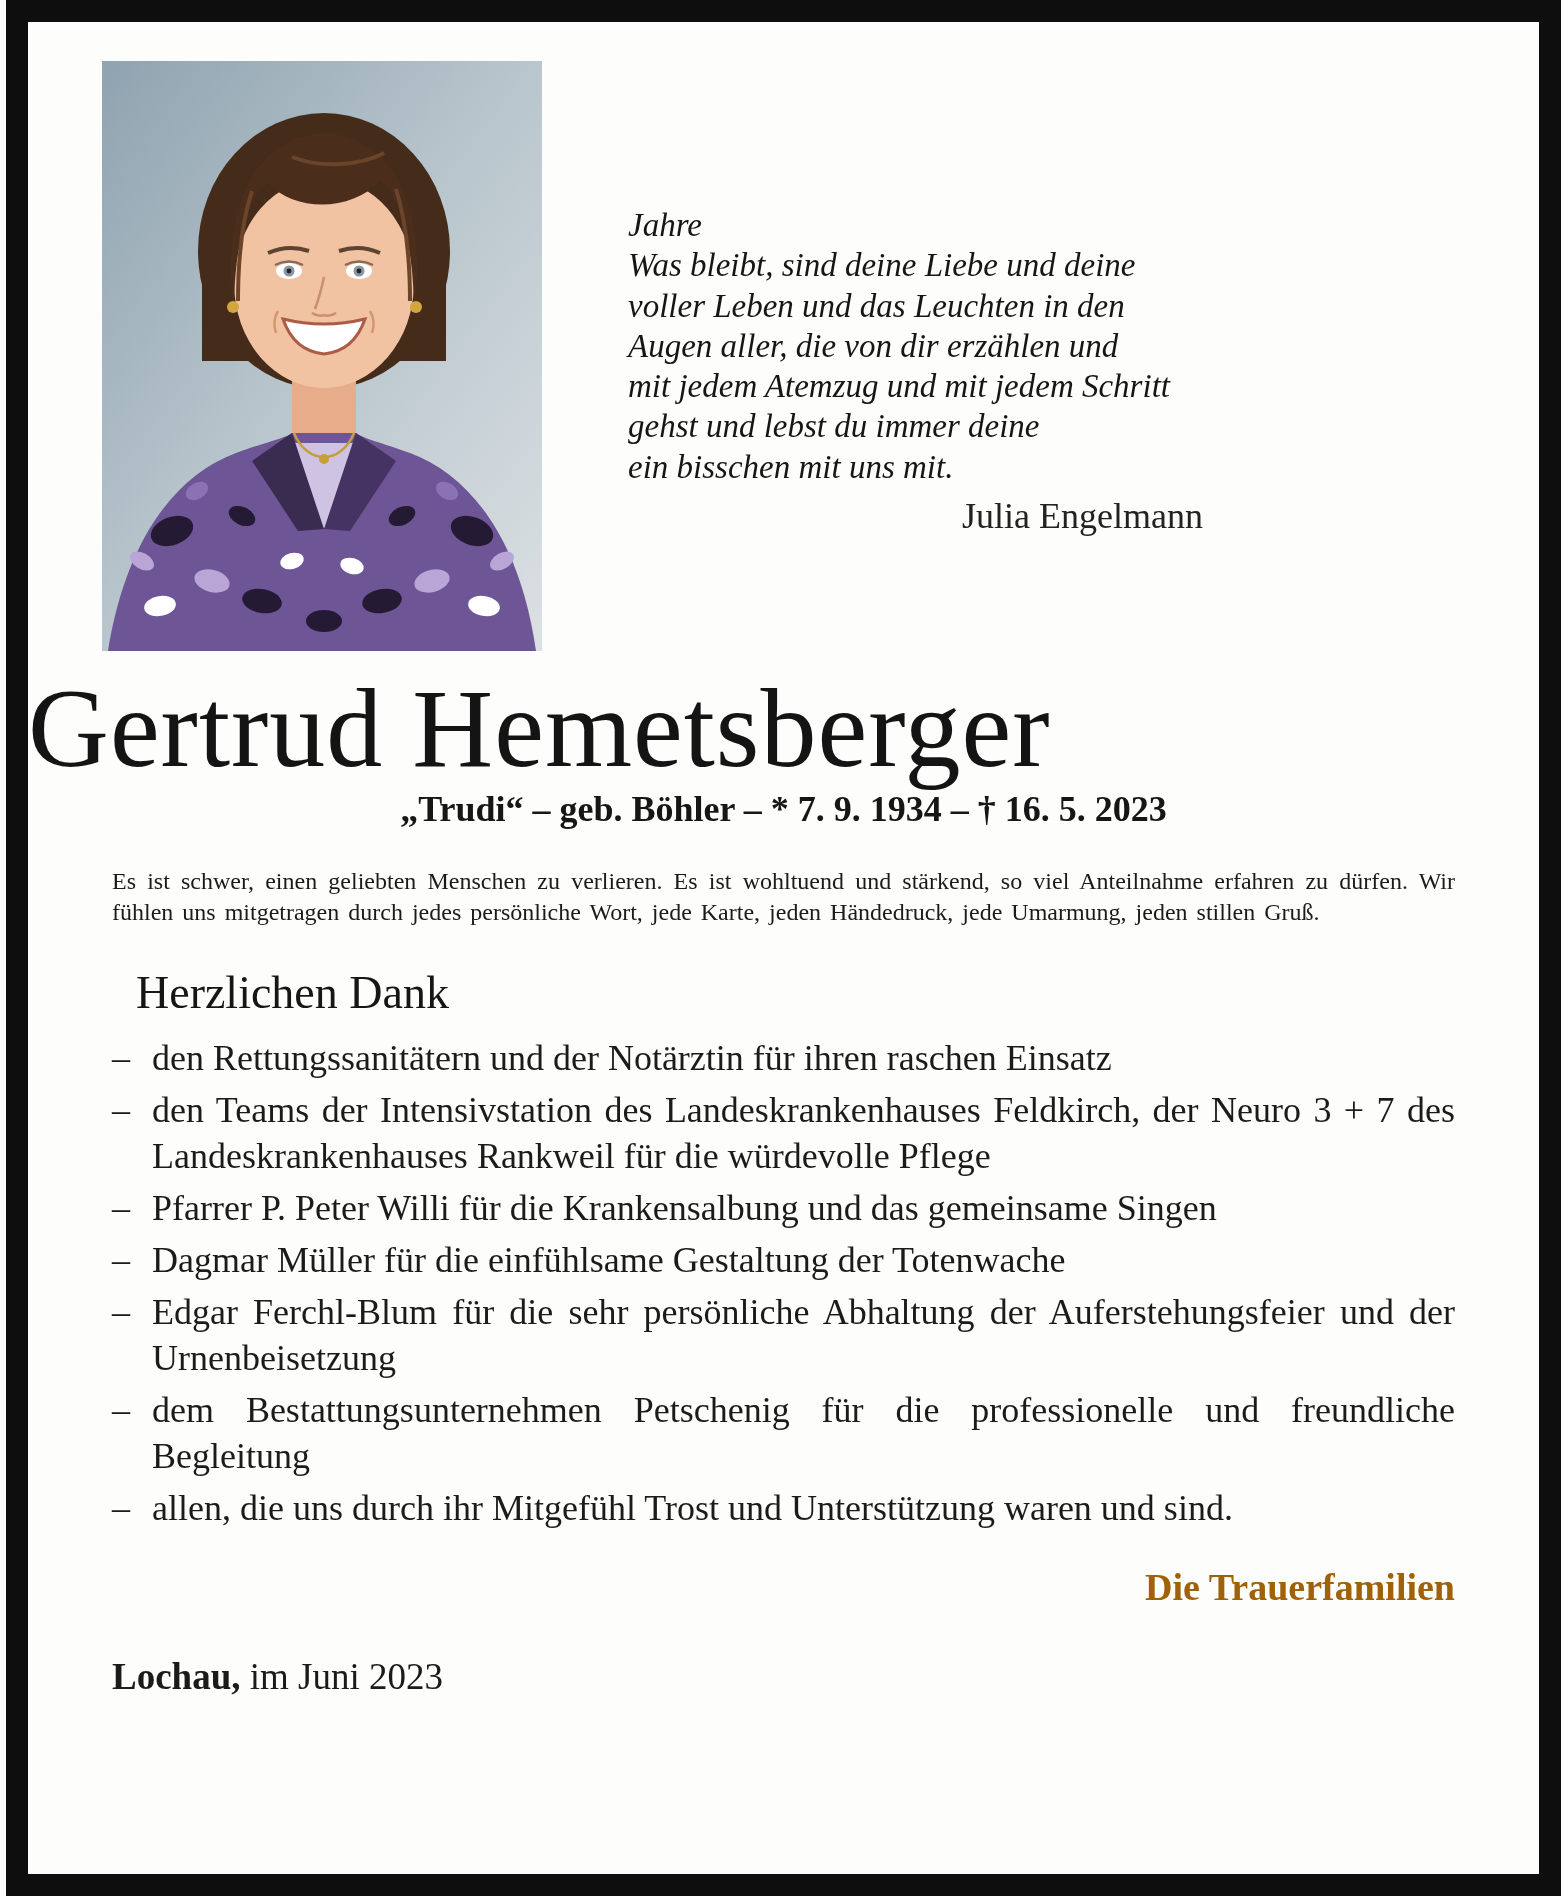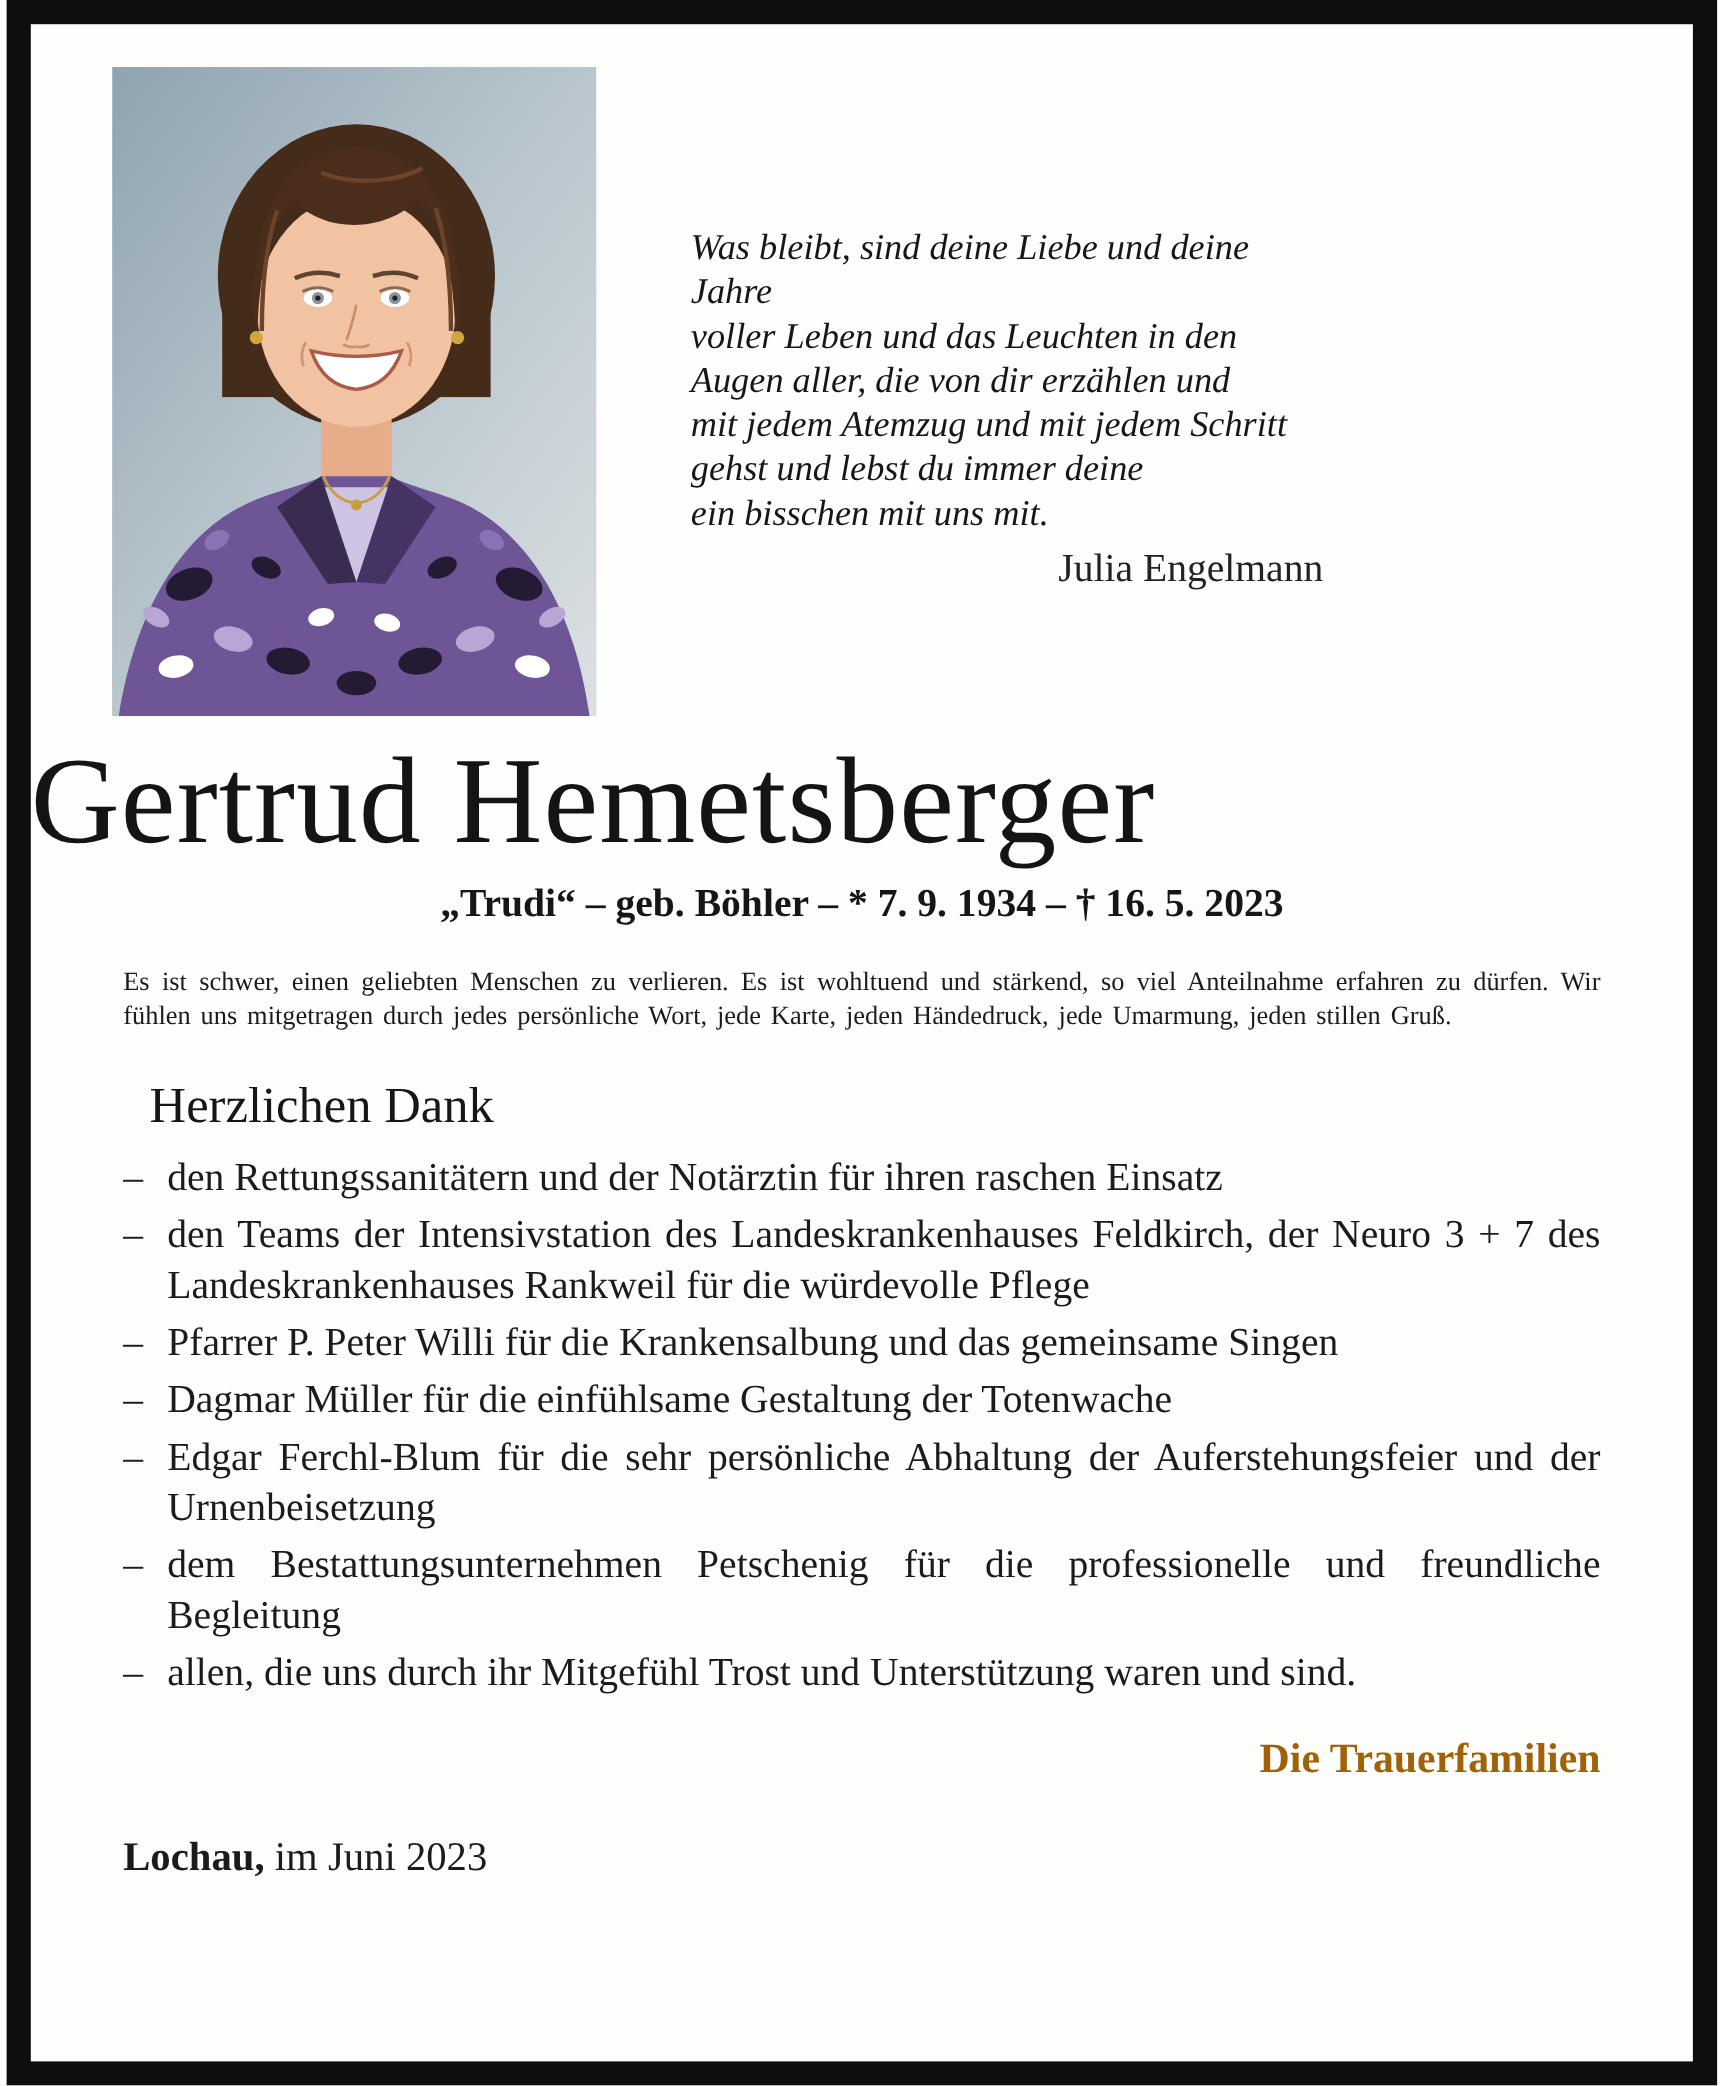--- a/index.html
+++ b/index.html
@@ -47,21 +47,20 @@
     font-size:112px;
     font-weight:normal;
     line-height:1.05;
     color:#141414;
     letter-spacing:1px;
   }
   .sub {
     text-align:center;
     font-size:36px;
     font-weight:bold;
-    margin-top:12px;
     color:#161616;
   }
   .intro {
     margin-top:36px;
     padding:0 84px;
     font-size:24px;
     line-height:1.3;
     text-align:justify;
     word-spacing:3px;
   }
@@ -183,22 +182,22 @@
             <ellipse cx="400" cy="500" rx="13" ry="8" fill="#b9a6d6" transform="rotate(-30 400 500)"></ellipse>
             <ellipse cx="250" cy="505" rx="12" ry="8" fill="#ffffff" transform="rotate(15 250 505)"></ellipse>
             <ellipse cx="222" cy="560" rx="18" ry="11" fill="#241a33"></ellipse>
 
             <path d="M192 372 C 205 404 239 404 252 372" stroke="#c79f3a" stroke-width="2.5" fill="none"></path>
             <circle cx="222" cy="398" r="5" fill="#c79f3a"></circle>
           </svg>
         </div>
 
         <div class="poem">
+          <div class="poem-line">Jahre</div>
           <div class="poem-line">Was bleibt, sind deine Liebe und deine</div>
-          <div class="poem-line">Jahre</div>
           <div class="poem-line">voller Leben und das Leuchten in den</div>
           <div class="poem-line">Augen aller, die von dir erzählen und</div>
           <div class="poem-line">mit jedem Atemzug und mit jedem Schritt</div>
           <div class="poem-line">gehst und lebst du immer deine</div>
           <div class="poem-line">ein bisschen mit uns mit.</div>
           <div class="poem-author">Julia Engelmann</div>
         </div>
 
       </div>
 

